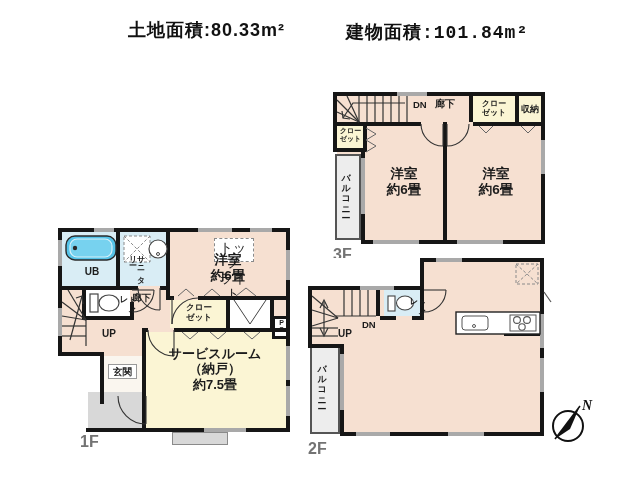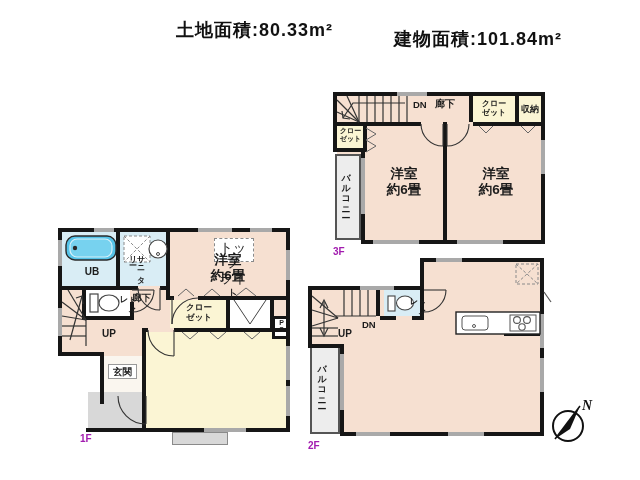--- a/index.html
+++ b/index.html
@@ -5,32 +5,32 @@
   html,body{margin:0;padding:0;background:#fff;}
   #canvas{position:relative;width:640px;height:480px;background:#ffffff;overflow:hidden;
           font-family:"Liberation Sans","DejaVu Sans",sans-serif;color:#1c1c1c;}
   .abs{position:absolute;}
   .plan{position:absolute;}
   .w{position:absolute;background:#161616;}
   .win{position:absolute;background:#a9a9a9;}
   .fill{position:absolute;}
   .lbl{position:absolute;white-space:pre-line;text-align:center;line-height:1.18;color:#1c1c1c;font-weight:600;}
   .vlbl{position:absolute;writing-mode:vertical-rl;text-orientation:upright;letter-spacing:1px;color:#1c1c1c;font-weight:600;line-height:1;}
-  .hdr{position:absolute;font-size:18px;font-weight:600;letter-spacing:1px;color:#111;margin-left:48px;}
-  .floorlab{position:absolute;font-size:10px;font-weight:600;color:#a21caf;}
+  .hdr{position:absolute;font-size:18px;font-weight:600;letter-spacing:1px;color:#111;}
+  .floorlab{position:absolute;font-size:16px;font-weight:600;color:#737373;}
   .dashedbox{position:absolute;border:1px dashed #8a8a8a;background:#fff;}
   svg{position:absolute;left:0;top:0;overflow:visible;}
 </style>
 </head>
 <body>
 
 <div id="canvas">
 
   <div class="hdr" style="left:128px;top:18px;">土地面積:80.33m²</div>
-  <div class="hdr" style="left:346px;top:27px;">建物面積:101.84m²</div>
+  <div class="hdr" style="left:346px;top:20px;font-family:Liberation Mono, monospace;">建物面積:101.84m²</div>
 
   <div class="plan" style="left:333px;top:92px;width:212px;height:170px;">
 
     <div class="fill" style="left:4px;top:4px;width:204px;height:144px;background:#f6e0d1;"></div>
     <div class="fill" style="left:4px;top:32px;width:26px;height:26px;background:#fbf5d4;"></div>
     <div class="fill" style="left:140px;top:4px;width:42px;height:28px;background:#fbf5d4;"></div>
     <div class="fill" style="left:186px;top:4px;width:22px;height:28px;background:#fbf5d4;"></div>
     <div class="fill" style="left:2px;top:62px;width:26px;height:86px;background:#ededed;border:2px solid #555;box-sizing:border-box;"></div>
 
     <div class="w" style="left:0;top:0;width:212px;height:4px;"></div>
@@ -205,20 +205,23 @@
     <div class="lbl" style="left:74px;top:64px;font-size:9.5px;">廊下</div>
     <div class="lbl" style="left:44px;top:100px;font-size:10px;">UP</div>
     <div class="lbl" style="left:50px;top:136px;font-size:9.5px;background:#fff;border:1px solid #999;padding:1px 4px;">玄関</div>
     <div class="lbl" style="left:114px;top:74px;width:54px;font-size:8.5px;">クロー
 ゼット</div>
     <div class="vlbl" style="left:220px;top:91px;height:17px;font-size:7px;letter-spacing:0;">PS</div>
     <div class="lbl" style="left:157px;top:12px;width:36px;font-size:13px;font-weight:500;">トップ
 ライト</div>
     <div class="lbl" style="left:120px;top:24px;width:100px;font-size:13.5px;">洋室
 約6畳</div>
+    <div class="lbl" style="left:92px;top:118px;width:130px;font-size:13px;">サービスルーム
+（納戸）
+約7.5畳</div>
     <div class="floorlab" style="left:22px;top:205px;">1F</div>
   </div>
 
   <div class="plan" style="left:308px;top:258px;width:236px;height:200px;">
 
     <div class="fill" style="left:4px;top:4px;width:228px;height:170px;background:#f6e0d1;"></div>
     <div class="fill" style="left:0px;top:0px;width:112px;height:28px;background:#ffffff;"></div>
     <div class="fill" style="left:76px;top:32px;width:36px;height:26px;background:#d9edf5;"></div>
     <div class="fill" style="left:2px;top:88px;width:30px;height:88px;background:#ededed;border:2px solid #555;box-sizing:border-box;"></div>
 

